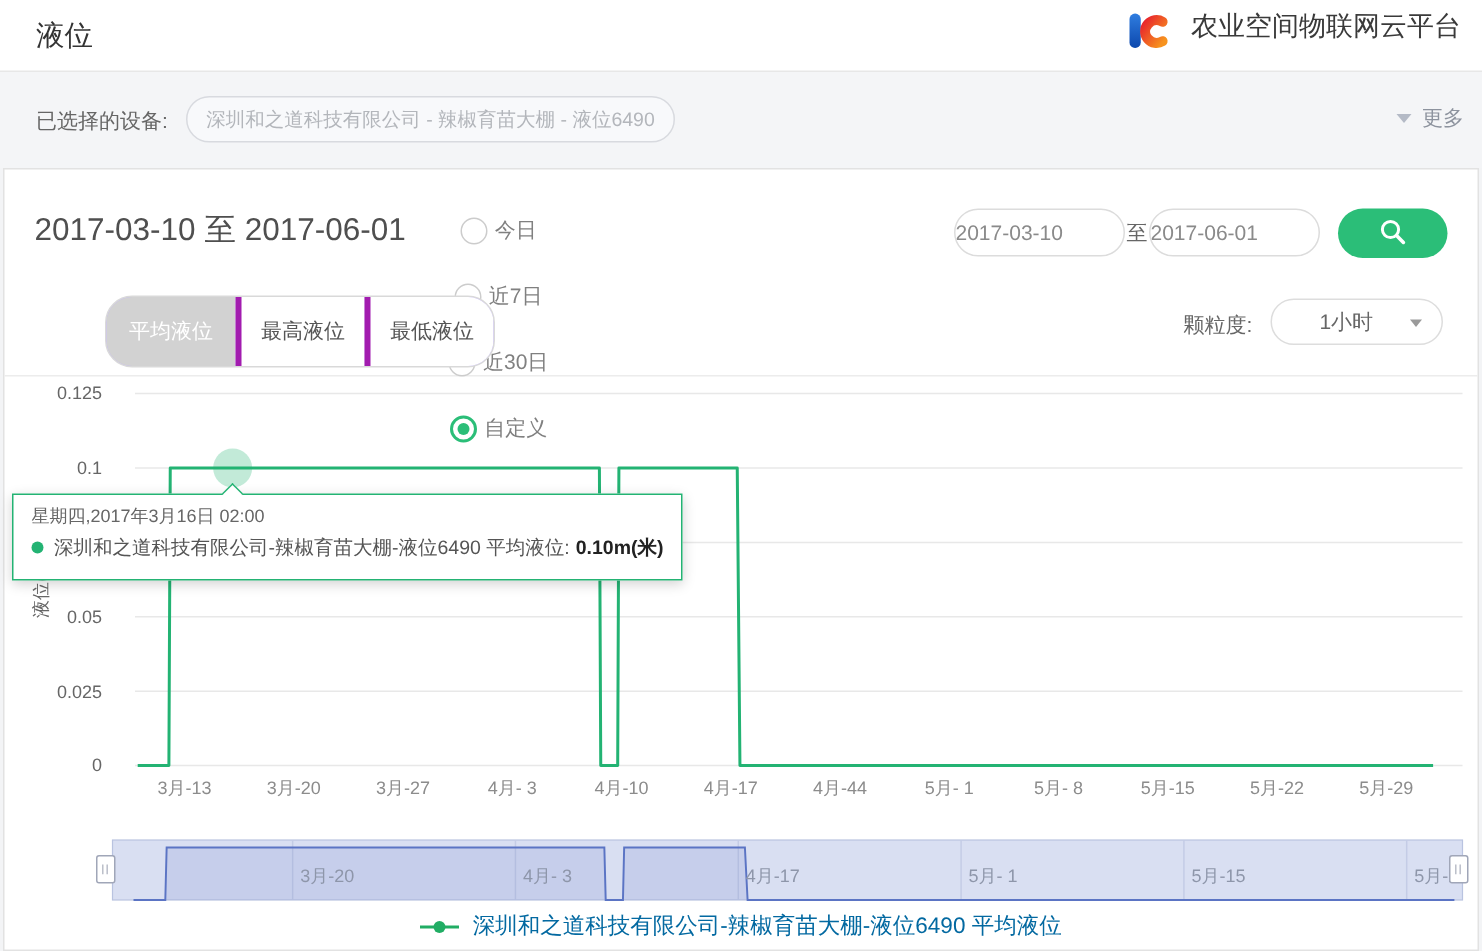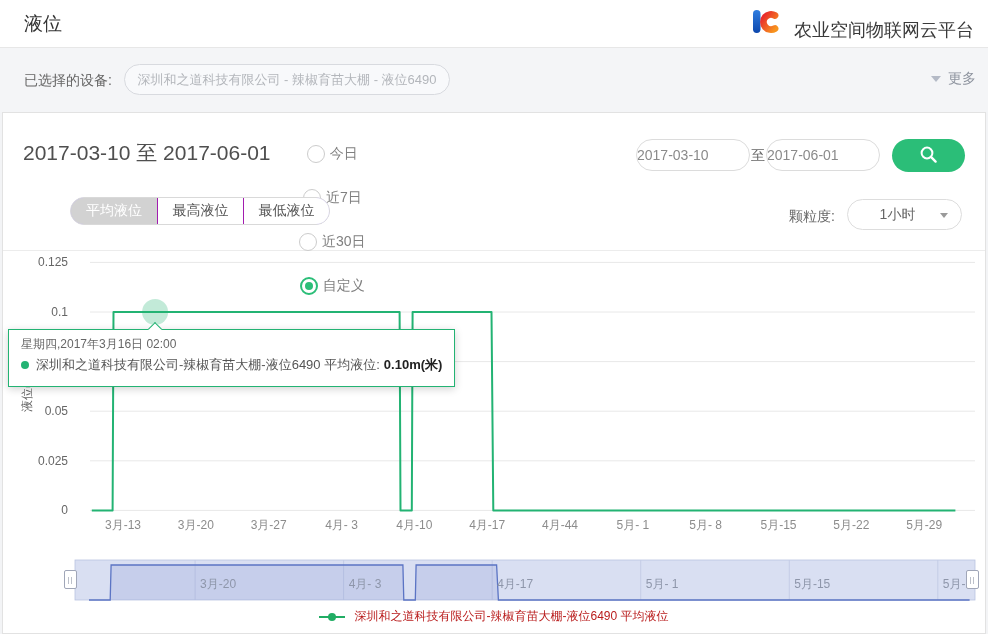--- a/index.html
+++ b/index.html
@@ -5,21 +5,21 @@
   :root{
     --accent:#2bbe78; --line:#23b373; --navline:#5b74c4; --navfill:#d9dff2;
   }
   *{box-sizing:border-box;margin:0;padding:0;}
   body{font-family:"Liberation Sans","DejaVu Sans",sans-serif;background:#fff;}
   .page{position:relative;width:988px;height:634px;background:#f3f4f6;overflow:hidden;}
 
   
   .header{position:absolute;left:0;top:0;width:988px;height:48px;background:#fff;border-bottom:1px solid #e7e7e7;display:flex;align-items:center;justify-content:space-between;padding:0 14px 0 24px;}
   .page-title{font-size:19px;color:#333;}
-  .brand{display:flex;align-items:flex-end;gap:9px;}
+  .brand{display:flex;align-items:flex-start;gap:9px;}
   .brand-text{font-size:18px;color:#3a3a3a;}
 
   
   .device-bar{position:absolute;left:0;top:48px;width:988px;height:64px;background:#f4f5f7;padding-left:42px;}
   .device-label{position:absolute;left:24px;top:24px;font-size:14px;color:#666;}
   .device-pill{position:absolute;left:124px;top:16px;width:326px;height:31px;border:1px solid #d8dadf;border-radius:16px;background:#f8f9fb;color:#b3b6bb;font-size:13px;display:flex;align-items:center;justify-content:center;}
   .more-wrap{position:absolute;right:12px;top:22px;display:flex;align-items:center;gap:7px;cursor:pointer;}
   .more-label{font-size:14px;color:#8d939e;}
   .caret-down{width:0;height:0;border-left:5px solid transparent;border-right:5px solid transparent;border-top:6px solid #b4bac6;}
 
@@ -33,22 +33,22 @@
   .radio-item{display:flex;align-items:center;gap:5px;cursor:pointer;}
   .radio-circle{width:18px;height:18px;border:1px solid #ccc;border-radius:50%;background:#fff;position:relative;flex:0 0 auto;}
   .radio-circle.selected{border:2px solid var(--accent);}
   .radio-circle.selected::after{content:"";position:absolute;left:50%;top:50%;width:8px;height:8px;margin:-4px 0 0 -4px;border-radius:50%;background:var(--accent);}
   .radio-label{font-size:14px;color:#808080;}
   .date-pill{position:absolute;top:139px;width:114px;height:32px;border:1px solid #dcdcdc;border-radius:17px;background:#fff;color:#8a8a8a;font-size:14px;text-align:left;outline:none;}
   .between-label{position:absolute;left:751px;top:147px;font-size:14px;color:#666;}
   .search-btn{position:absolute;left:892px;top:139px;width:73px;height:33px;border:none;border-radius:17px;background:var(--accent);display:flex;align-items:center;justify-content:center;cursor:pointer;}
 
   
-  .tab-group{position:absolute;left:70px;top:197px;display:flex;height:28px;border:1px solid #d9d9d9;border-radius:18px;overflow:hidden;background:#c4b5fd;}
-  .seg-tab{width:86px;display:flex;align-items:center;justify-content:center;font-size:14px;color:#555;background:#fff;border-left:1px solid #a21caf;cursor:pointer;}
+  .tab-group{position:absolute;left:70px;top:197px;display:flex;height:48px;border:1px solid #d9d9d9;border-radius:18px;overflow:hidden;background:#c4b5fd;}
+  .seg-tab{width:86px;display:flex;align-items:center;justify-content:center;font-size:14px;color:#555;background:#fff;border-left:4px solid #a21caf;cursor:pointer;}
   .seg-tab:first-child{border-left:none;}
   .seg-tab.active{background:#d2d2d2;color:#fff;}
   .gran-label{position:absolute;left:789px;top:208px;font-size:14px;color:#666;}
   .gran-select{position:absolute;left:847px;top:199px;width:115px;height:31px;border:1px solid #ddd;border-radius:16px;background:#fff;display:flex;align-items:center;justify-content:center;gap:0;cursor:pointer;}
   .gran-value{font-size:14px;color:#666;margin-right:14px;}
   .gran-caret{position:absolute;right:13px;top:13px;width:0;height:0;border-left:4px solid transparent;border-right:4px solid transparent;border-top:5px solid #9a9a9a;}
 
   
   .chart-svg{position:absolute;left:0;top:250px;}
   .y-tick{position:absolute;left:8px;width:60px;text-align:right;font-size:12px;color:#666;}
@@ -65,21 +65,21 @@
 
   
   .nav-svg{position:absolute;left:0;top:556px;}
   .nav-label{position:absolute;top:576px;font-size:12px;color:#8e96aa;}
   .nav-handle{position:absolute;top:570px;width:13px;height:19px;background:#fff;border:1px solid #a0a6b8;border-radius:2px;color:#8d93a5;font-size:7px;letter-spacing:1px;display:flex;align-items:center;justify-content:center;cursor:ew-resize;z-index:5;}
 
   
   .legend{position:absolute;left:0;top:608px;width:988px;display:flex;align-items:center;justify-content:center;gap:9px;}
   .legend-marker{position:relative;width:26px;height:2px;background:#21ad64;flex:0 0 auto;}
   .legend-marker::after{content:"";position:absolute;left:9px;top:-3px;width:8px;height:8px;border-radius:50%;background:#21ad64;}
-  .legend-text{font-size:12px;color:#b91c1c;}
+  .legend-text{font-size:15px;color:#0369a1;}
 </style>
 </head>
 <body>
 
 <div class="page">
 
   <div class="header">
     <div class="page-title">液位</div>
     <div class="brand">
       <span>

